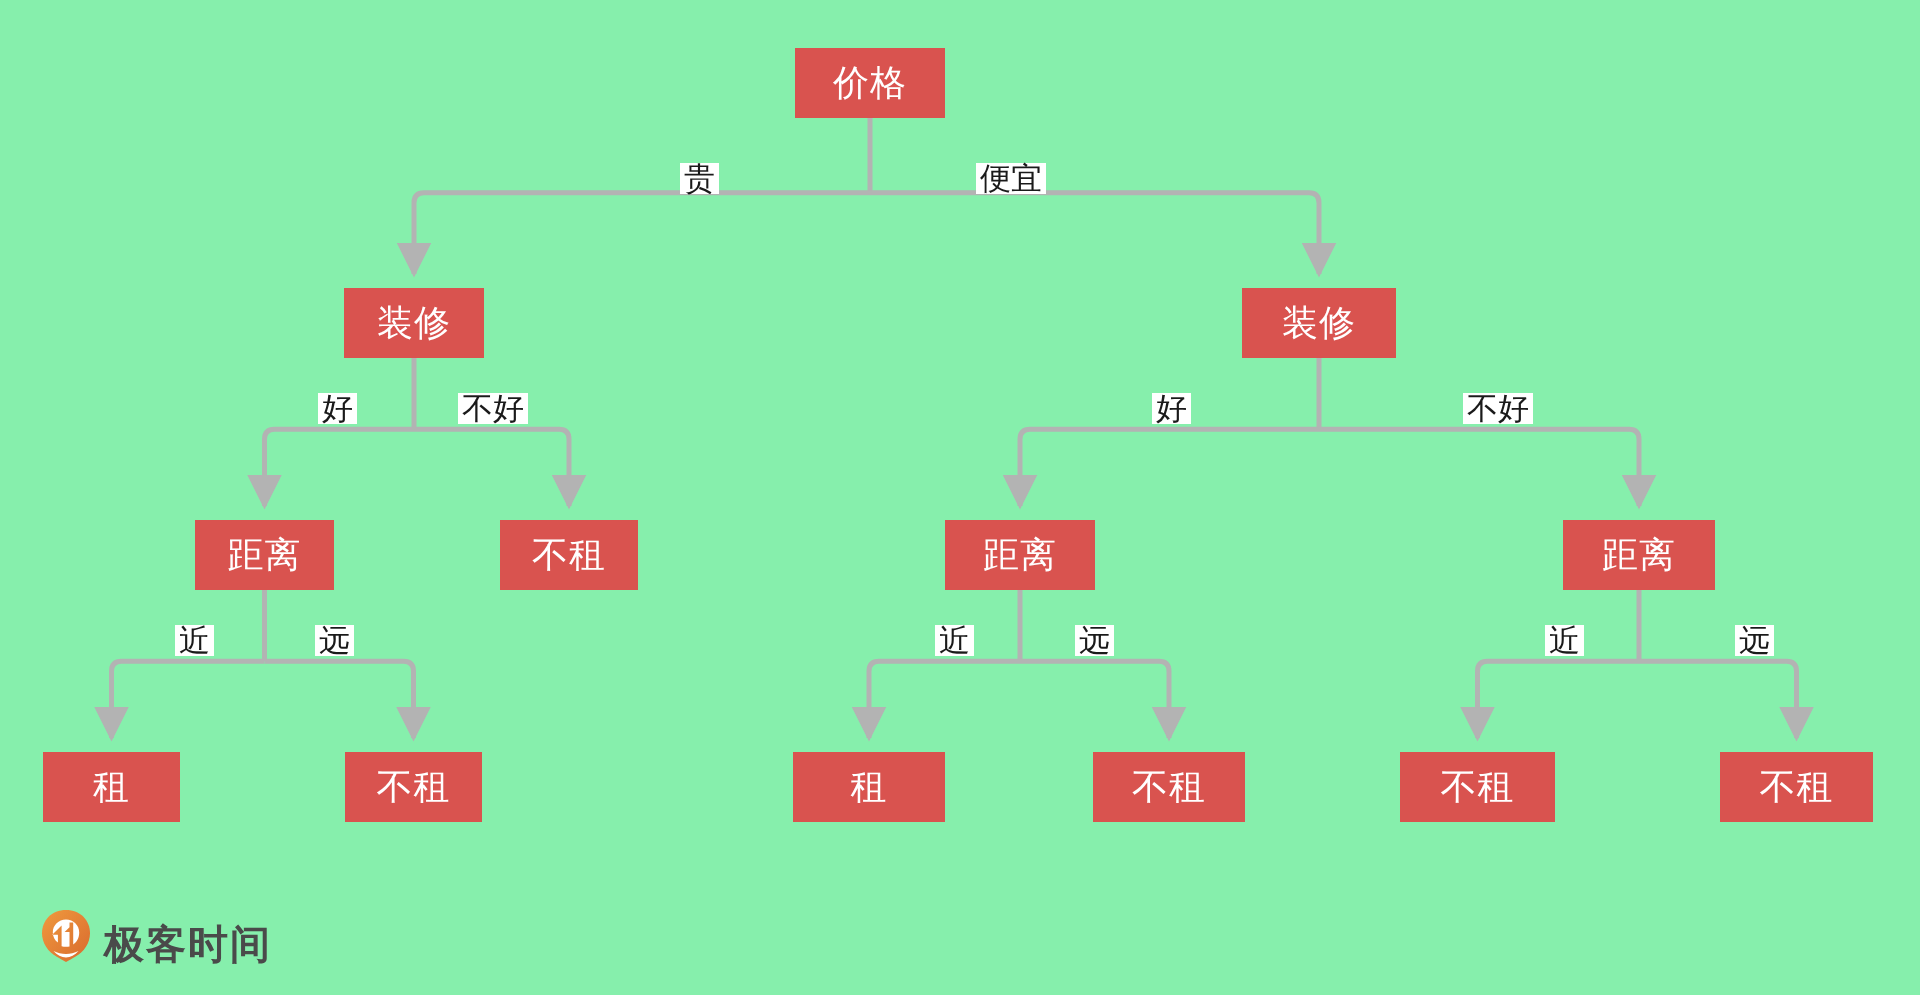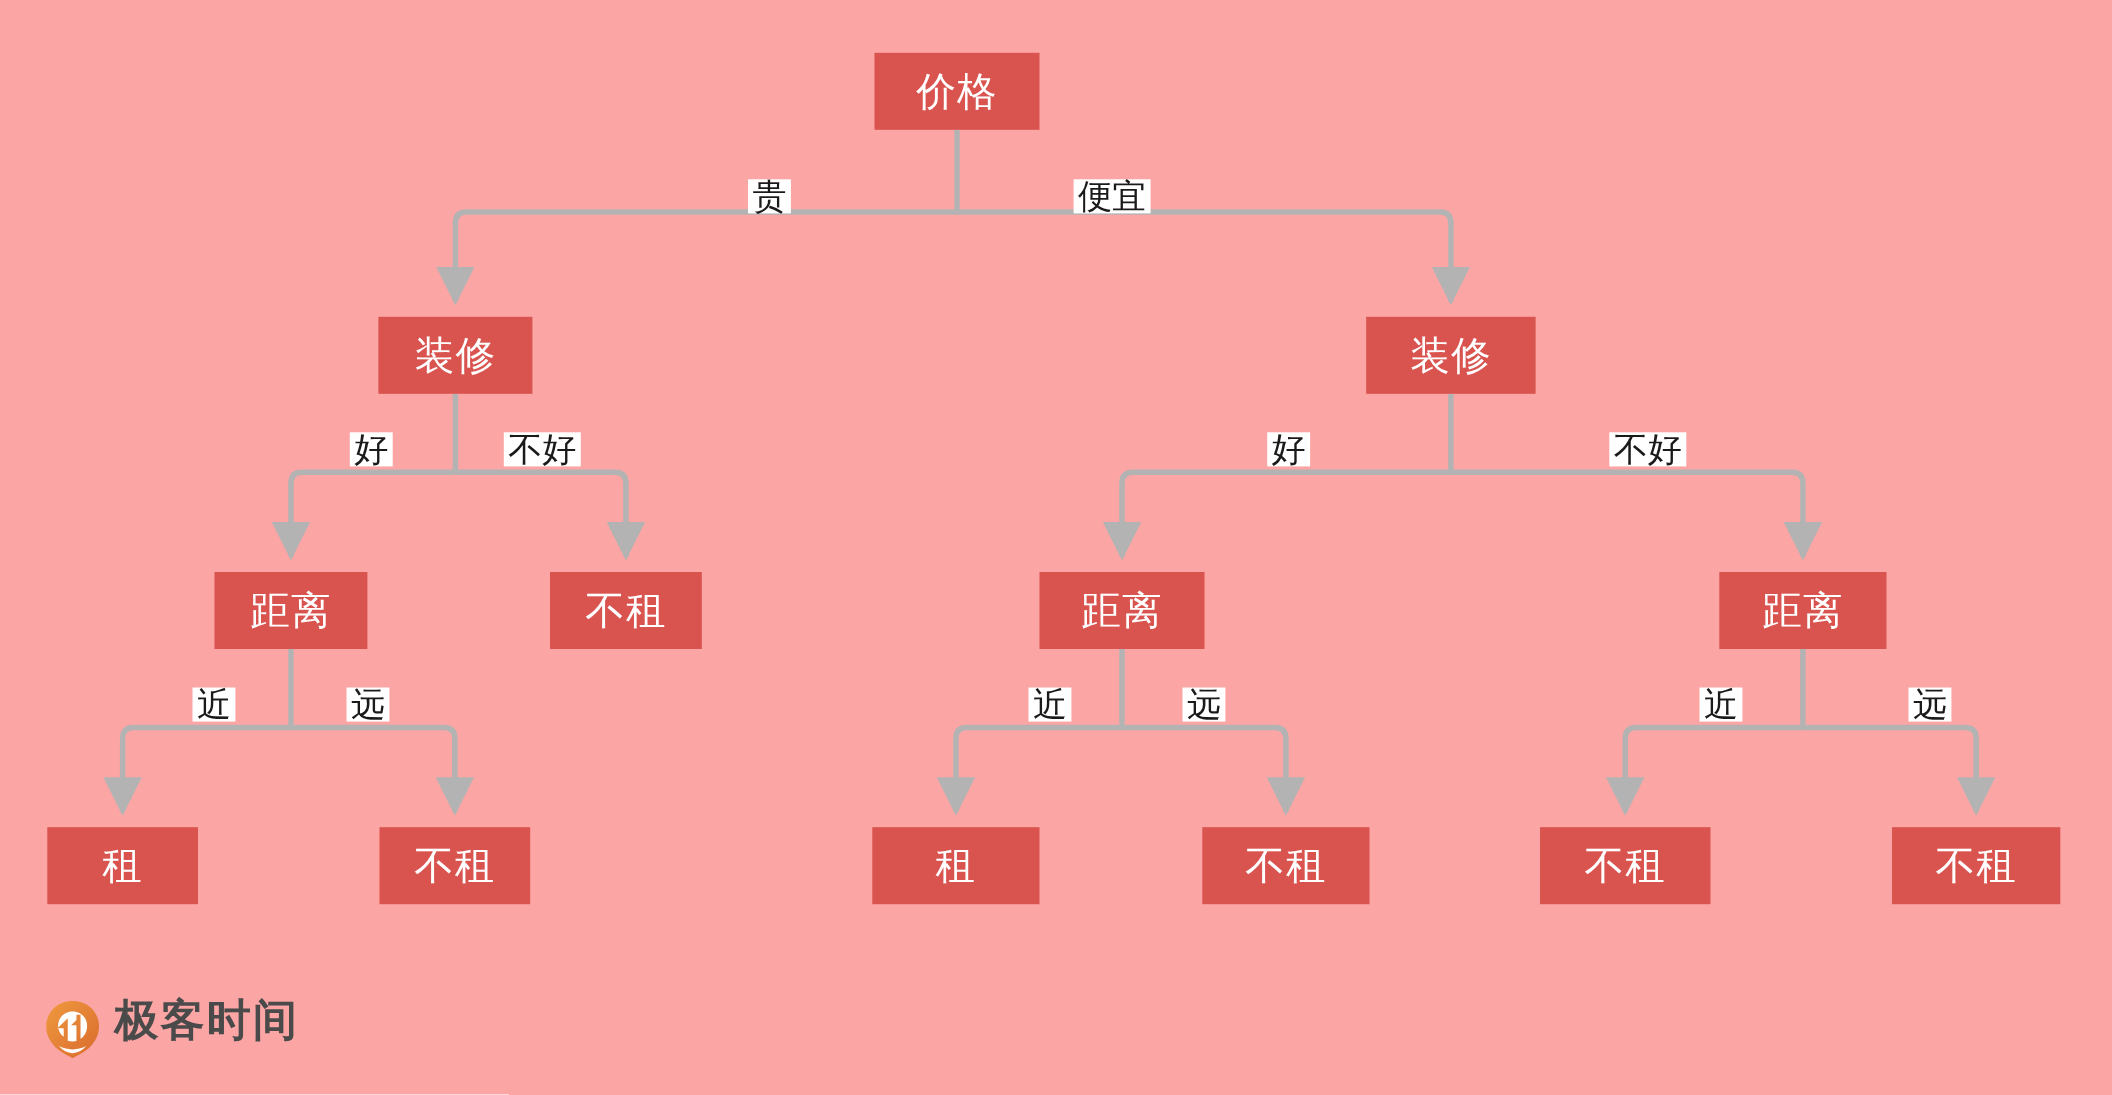--- a/index.html
+++ b/index.html
@@ -7,21 +7,21 @@
     padding: 0;
     background: #ffffff;
   }
   body {
     font-family: "Liberation Sans", "DejaVu Sans", sans-serif;
   }
   #stage {
     position: relative;
     width: 1920px;
     height: 995px;
-    background: #fca5a5;
+    background: #86efac;
     overflow: hidden;
   }
   #tree-svg {
     position: absolute;
     left: 0;
     top: 0;
     width: 1920px;
     height: 995px;
   }
   .node {
@@ -49,21 +49,21 @@
     background: #ffffff;
     padding: 0 4px;
     font-weight: 400;
   }
   
   #brand {
     position: absolute;
     left: 40px;
     top: 908px;
     display: flex;
-    align-items: flex-start;
+    align-items: flex-end;
     z-index: 5;
   }
   #brand-mark {
     width: 52px;
     height: 56px;
     margin-right: 12px;
     flex: 0 0 auto;
   }
   #brand-text {
     font-size: 40px;

